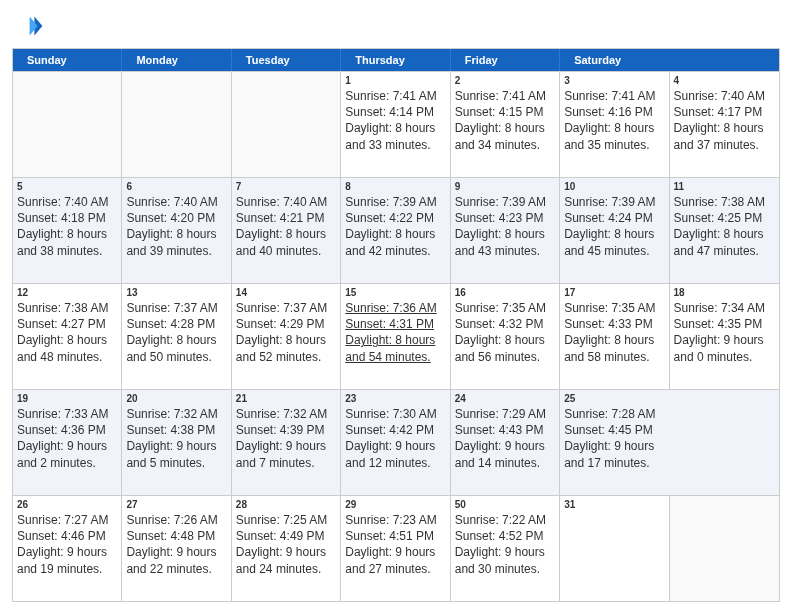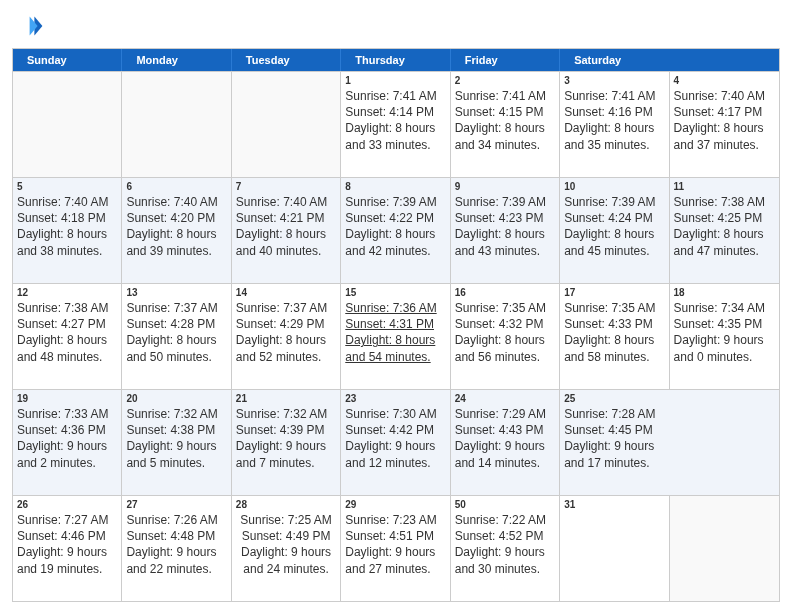--- a/index.html
+++ b/index.html
@@ -307,21 +307,21 @@
 Daylight: 9 hours and 19 minutes.</div>
           </div>
           <div class="cal-cell">
             <span class="cell-date">27</span>
             <div class="cell-info" style="white-space: pre-line;">Sunrise: 7:26 AM
 Sunset: 4:48 PM
 Daylight: 9 hours and 22 minutes.</div>
           </div>
           <div class="cal-cell">
             <span class="cell-date">28</span>
-            <div class="cell-info" style="white-space: pre-line; text-align: center;">Sunrise: 7:25 AM
+            <div class="cell-info" style="white-space: pre-line;">Sunrise: 7:25 AM
 Sunset: 4:49 PM
 Daylight: 9 hours and 24 minutes.</div>
           </div>
           <div class="cal-cell">
             <span class="cell-date">29</span>
             <div class="cell-info" style="white-space: pre-line;">Sunrise: 7:23 AM
 Sunset: 4:51 PM
 Daylight: 9 hours and 27 minutes.</div>
           </div>
           <div class="cal-cell">

